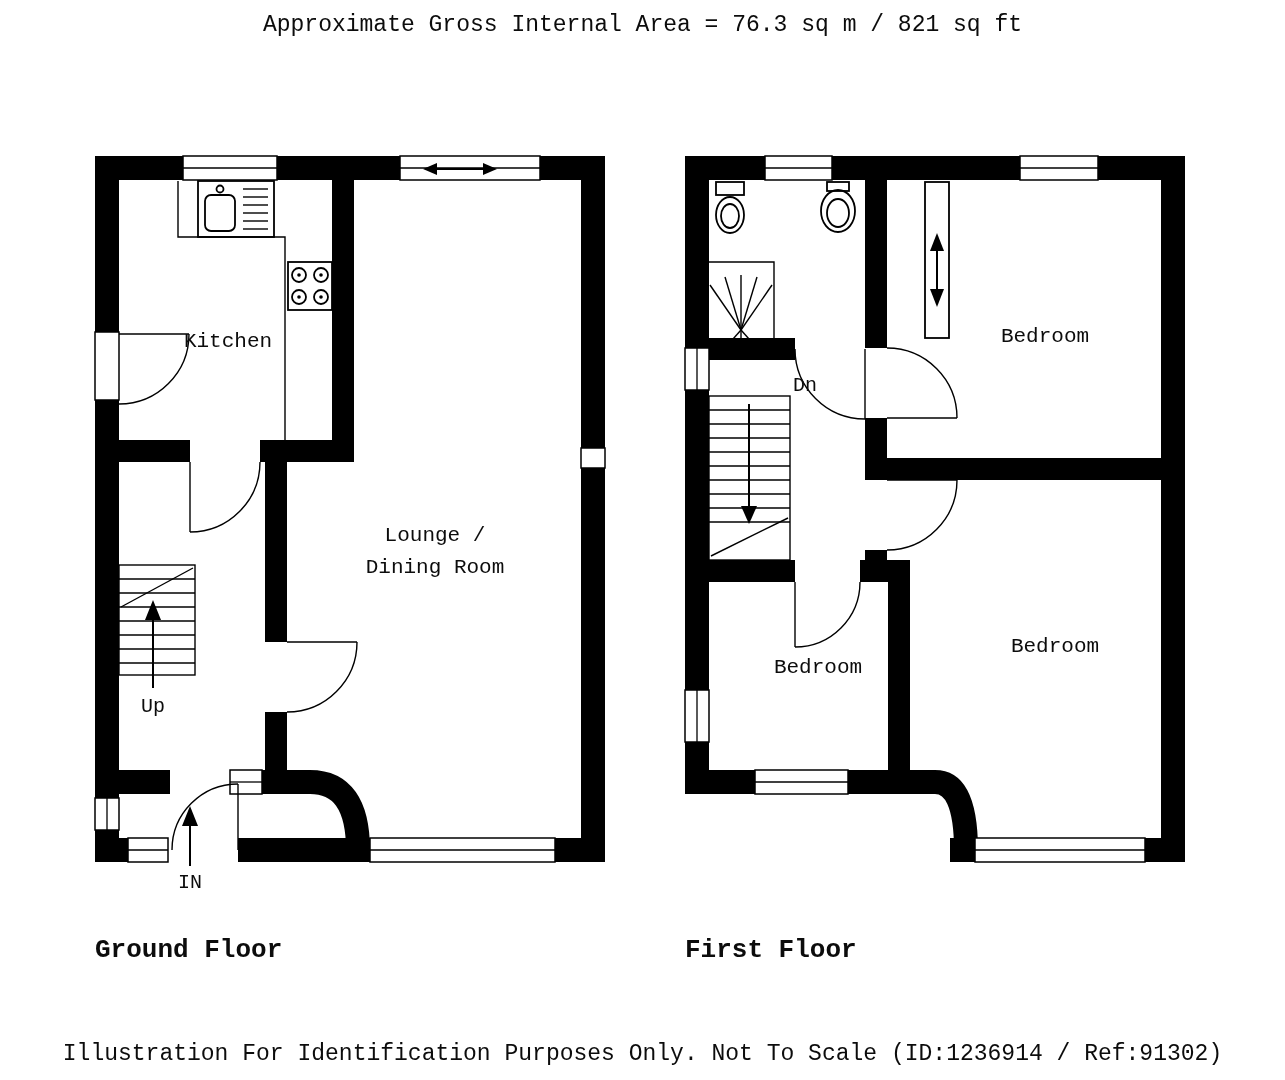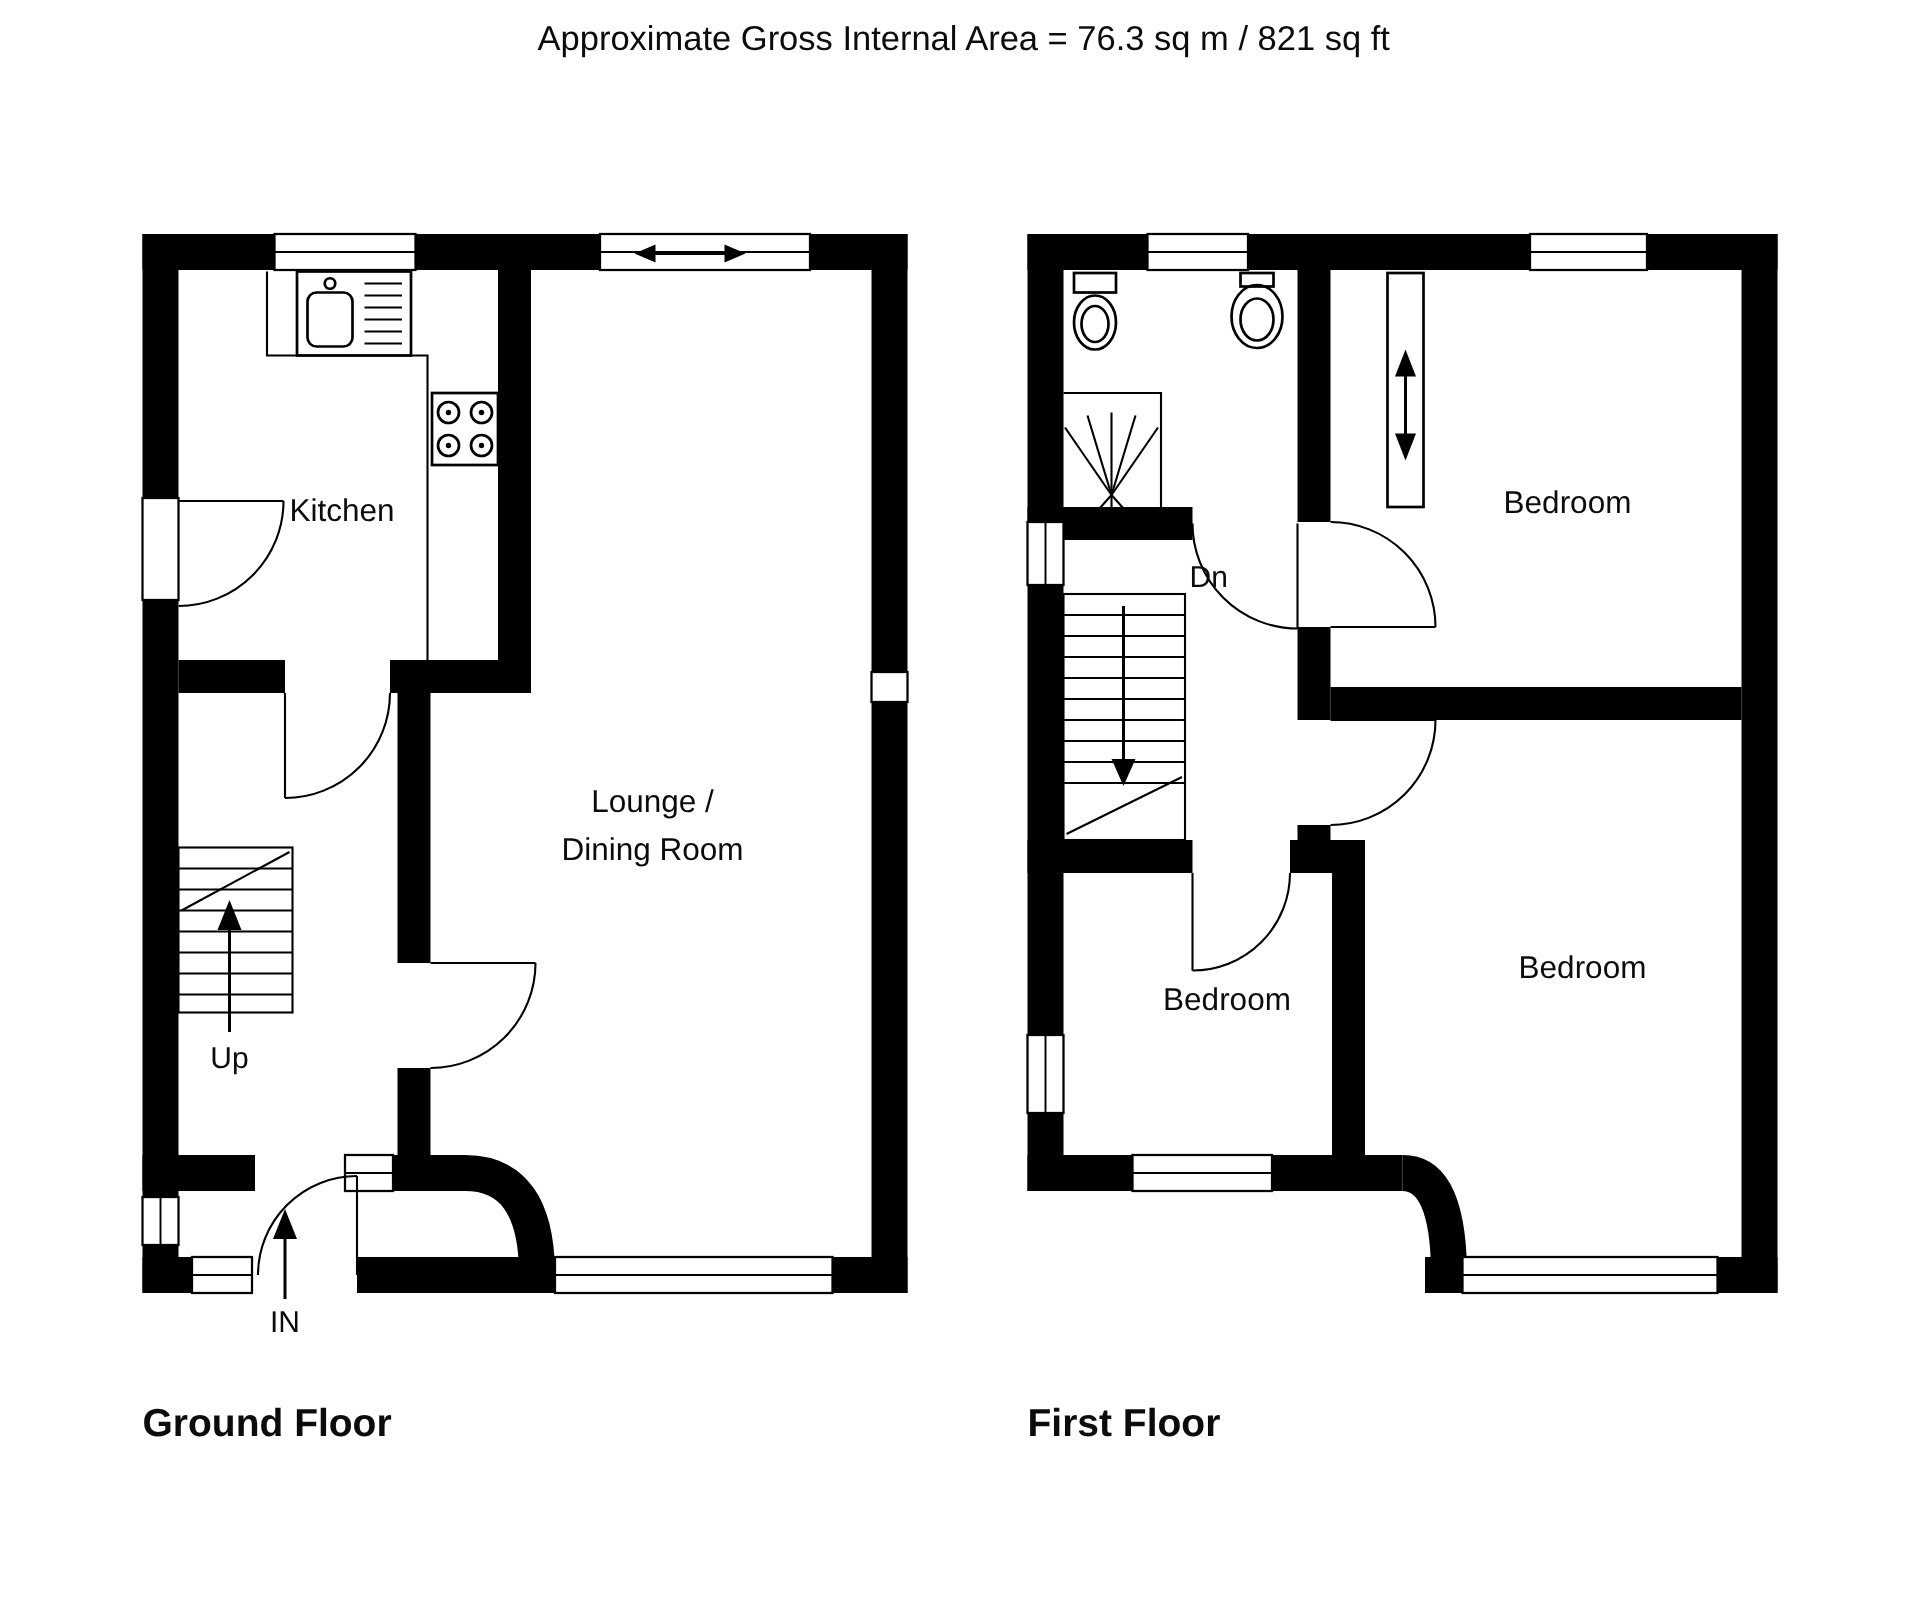--- a/index.html
+++ b/index.html
@@ -1,16 +1,16 @@
 <!DOCTYPE html>
 <html><head>
 <meta charset="utf-8">
 <style>
   html,body{margin:0;padding:0;background:#fff}
-  .canvas{position:relative;width:1285px;height:1080px;background:#fff;font-family:Liberation Sans, sans-serif;overflow:hidden}
+  .canvas{position:relative;width:1285px;height:1080px;background:#fff;font-family:Liberation Mono, monospace;overflow:hidden}
   .header-title{position:absolute;top:12px;left:0;width:100%;text-align:center;font-size:23px;color:#0c0c0c}
   .footer-note{position:absolute;top:1041px;left:0;width:100%;text-align:center;font-size:23px;color:#0c0c0c}
   .plan{position:absolute;left:0;top:0}
   .wall{fill:#000}
   .wallcurve{stroke:#000;stroke-width:24;fill:none}
   .win{fill:#fff;stroke:#000;stroke-width:1.5}
   .winline{stroke:#000;stroke-width:1.3;fill:none}
   .thin{fill:none;stroke:#000;stroke-width:1.8}
   .thin2{fill:none;stroke:#000;stroke-width:1.4}
   .blk{fill:#000;stroke:none}
@@ -303,13 +303,14 @@
 
       <text class="lbl" x="1045" y="342" text-anchor="middle">Bedroom</text>
       <text class="lbl" x="818" y="673" text-anchor="middle">Bedroom</text>
       <text class="lbl" x="1055" y="652" text-anchor="middle">Bedroom</text>
       <text class="dir" x="793" y="391" text-anchor="start">Dn</text>
       <text class="floor-title" x="685" y="957" text-anchor="start">First Floor</text>
     </g>
 
   </svg>
 
+  <div class="footer-note">Illustration For Identification Purposes Only. Not To Scale (ID:1236914 / Ref:91302)</div>
 </div>
 
 </body></html>

